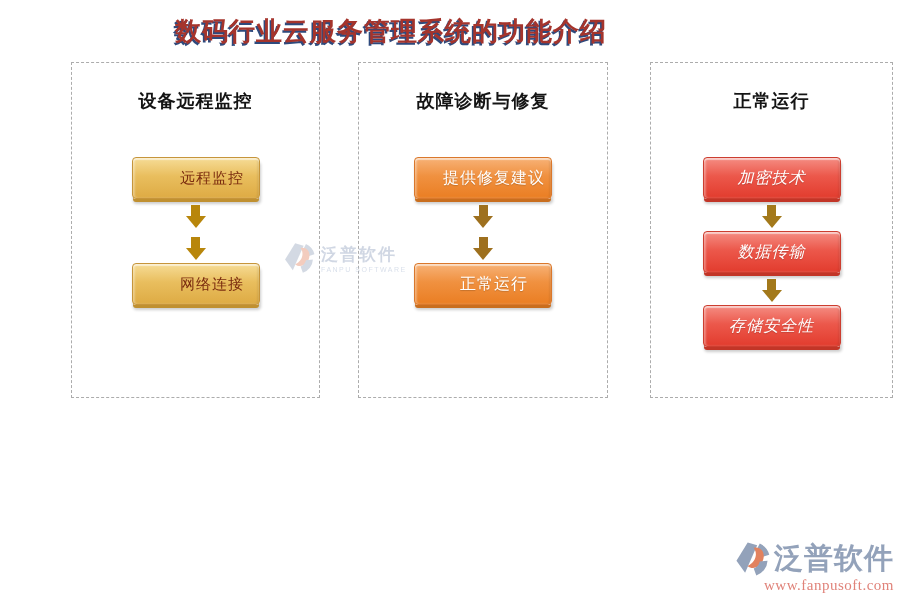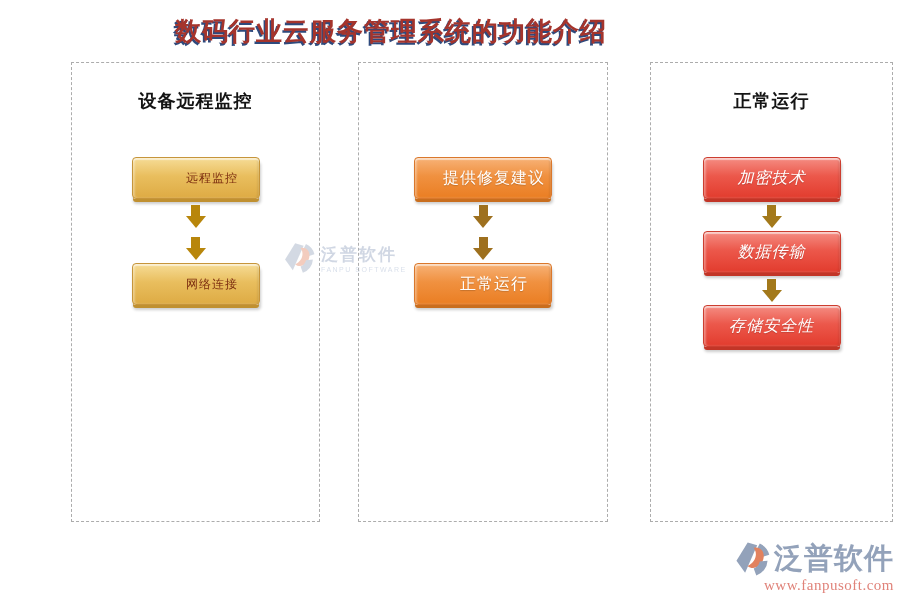--- a/index.html
+++ b/index.html
@@ -7,21 +7,21 @@
     width:900px;height:600px;position:relative;background:#ffffff;overflow:hidden;
     font-family:"Liberation Serif","DejaVu Serif",serif;
   }
   .page-title{
     position:absolute;top:14px;left:0;width:782px;text-align:center;
     font-size:26px;font-weight:bold;color:#A5342C;
     text-shadow:-1.5px 1.5px 0 #2E4A7D;
     letter-spacing:1px;
   }
   .panel{
-    position:absolute;top:62px;height:460px;
+    position:absolute;top:62px;height:336px;
     border:1px dashed #ACACAC;background:#ffffff;box-sizing:border-box;
   }
   .panel-1{left:71px;width:249px;}
   .panel-2{left:358px;width:250px;}
   .panel-3{left:650px;width:243px;}
   .panel-header{
     margin-top:26px;text-align:center;
     font-size:18px;font-weight:bold;color:#141414;letter-spacing:1px;
   }
   .steps{
@@ -34,21 +34,21 @@
     border:1px solid var(--bd);
     background:linear-gradient(to bottom,var(--g1) 0%,var(--g2) 45%,var(--g3) 100%);
     box-shadow:
       inset 0 2px 1px rgba(255,255,255,.55),
       inset 2px 0 2px rgba(255,255,255,.30),
       inset -2px 0 2px rgba(0,0,0,.06),
       0 4px 0 -1px var(--edge),
       1px 5px 3px rgba(0,0,0,.20);
     font-size:16px;color:var(--txt);letter-spacing:1px;
   }
-  .theme-gold  .step-box{width:128px;font-size:12px;padding-left:33px;}
+  .theme-gold  .step-box{width:128px;font-size:15px;padding-left:33px;}
   .theme-orange .step-box{width:138px;padding-left:22px;}
   .theme-red   .step-box{width:138px;font-style:italic;}
   .theme-orange .step-box,.theme-red .step-box{text-shadow:0 1px 1px rgba(0,0,0,.18);}
   .arrow{display:flex;flex-direction:column;align-items:center;margin:6px 0 3px 0;}
   .arrow .stem{width:9px;height:11px;background:var(--arrow);}
   .arrow .head{
     width:0;height:0;
     border-left:10px solid transparent;border-right:10px solid transparent;
     border-top:12px solid var(--arrow);
   }
@@ -85,20 +85,21 @@
       </div>
     <div class="arrow">
         <div class="stem"></div>
         <div class="head"></div>
       </div>
     <div class="step-box">网络连接</div>
   </div>
 </div>
 
 <div class="panel panel-2 theme-orange" style="--g1: #F7B277; --g2: #F09140; --g3: #EA7E23; --bd: #DA782C; --edge: #C96E1E; --arrow: #9E701E; --txt: #FFFFFF;">
+  <div class="panel-header">故障诊断与修复</div>
   <div class="steps">
     <div class="step-box">提供修复建议</div>
     <div class="arrow">
         <div class="stem"></div>
         <div class="head"></div>
       </div>
     <div class="arrow">
         <div class="stem"></div>
         <div class="head"></div>
       </div>

